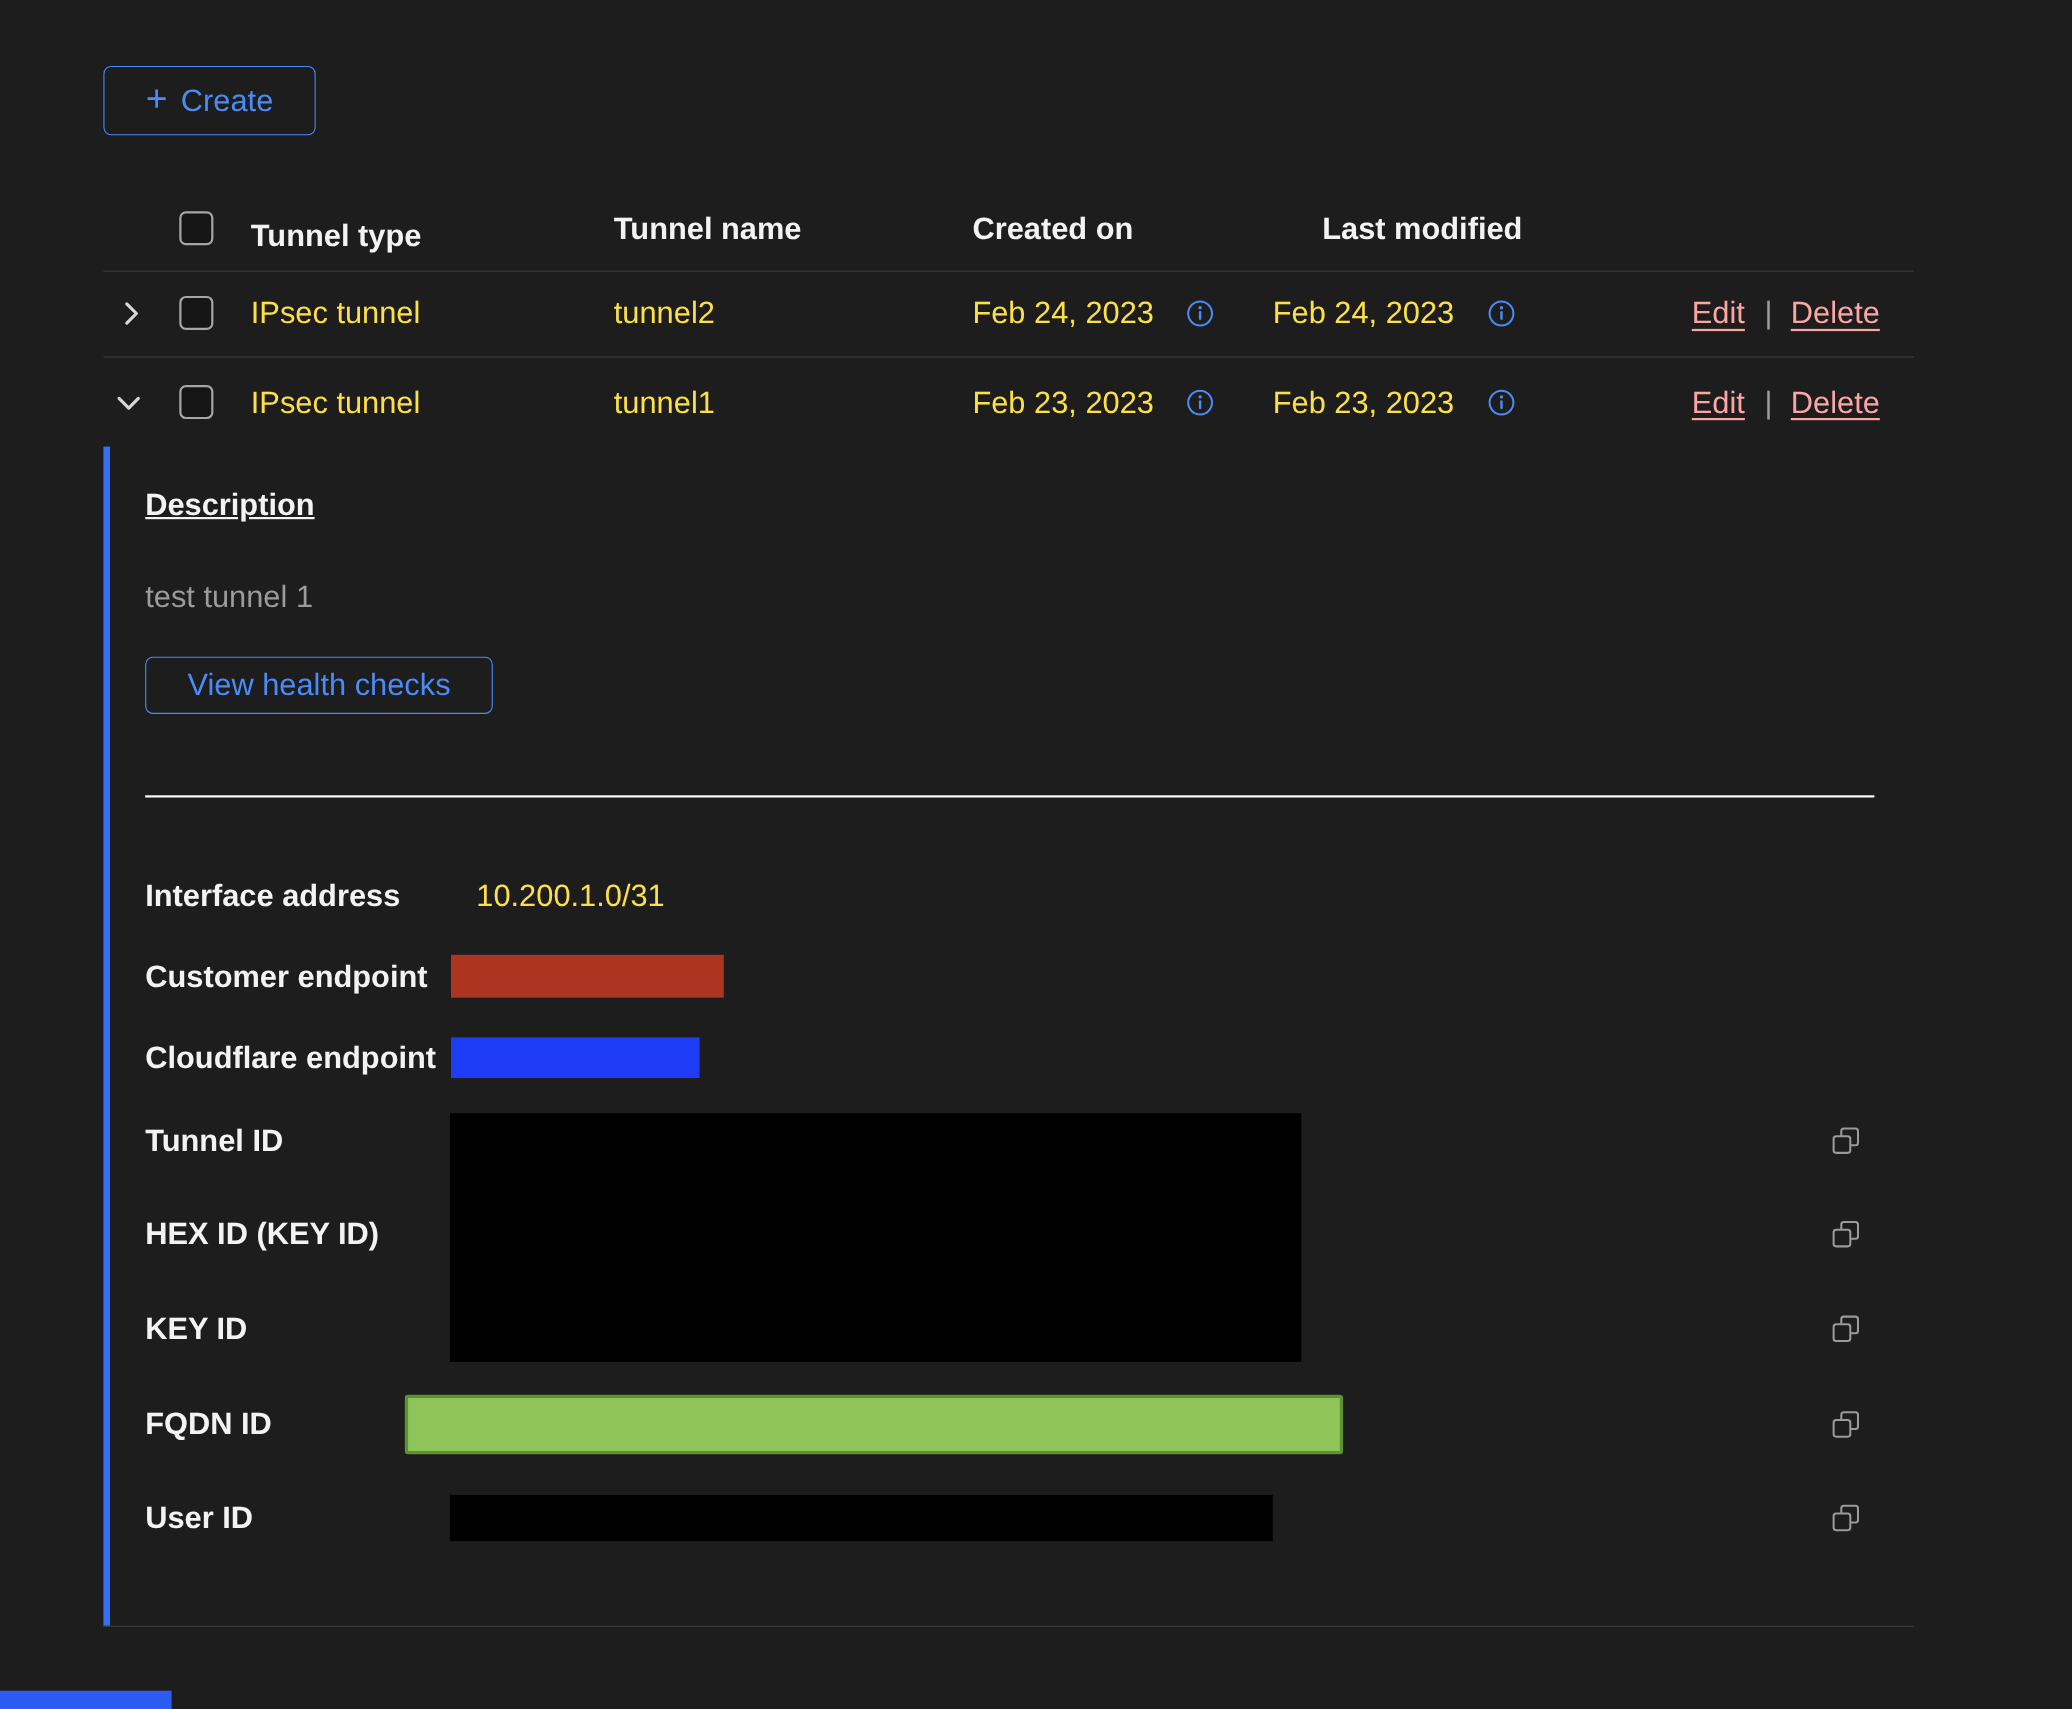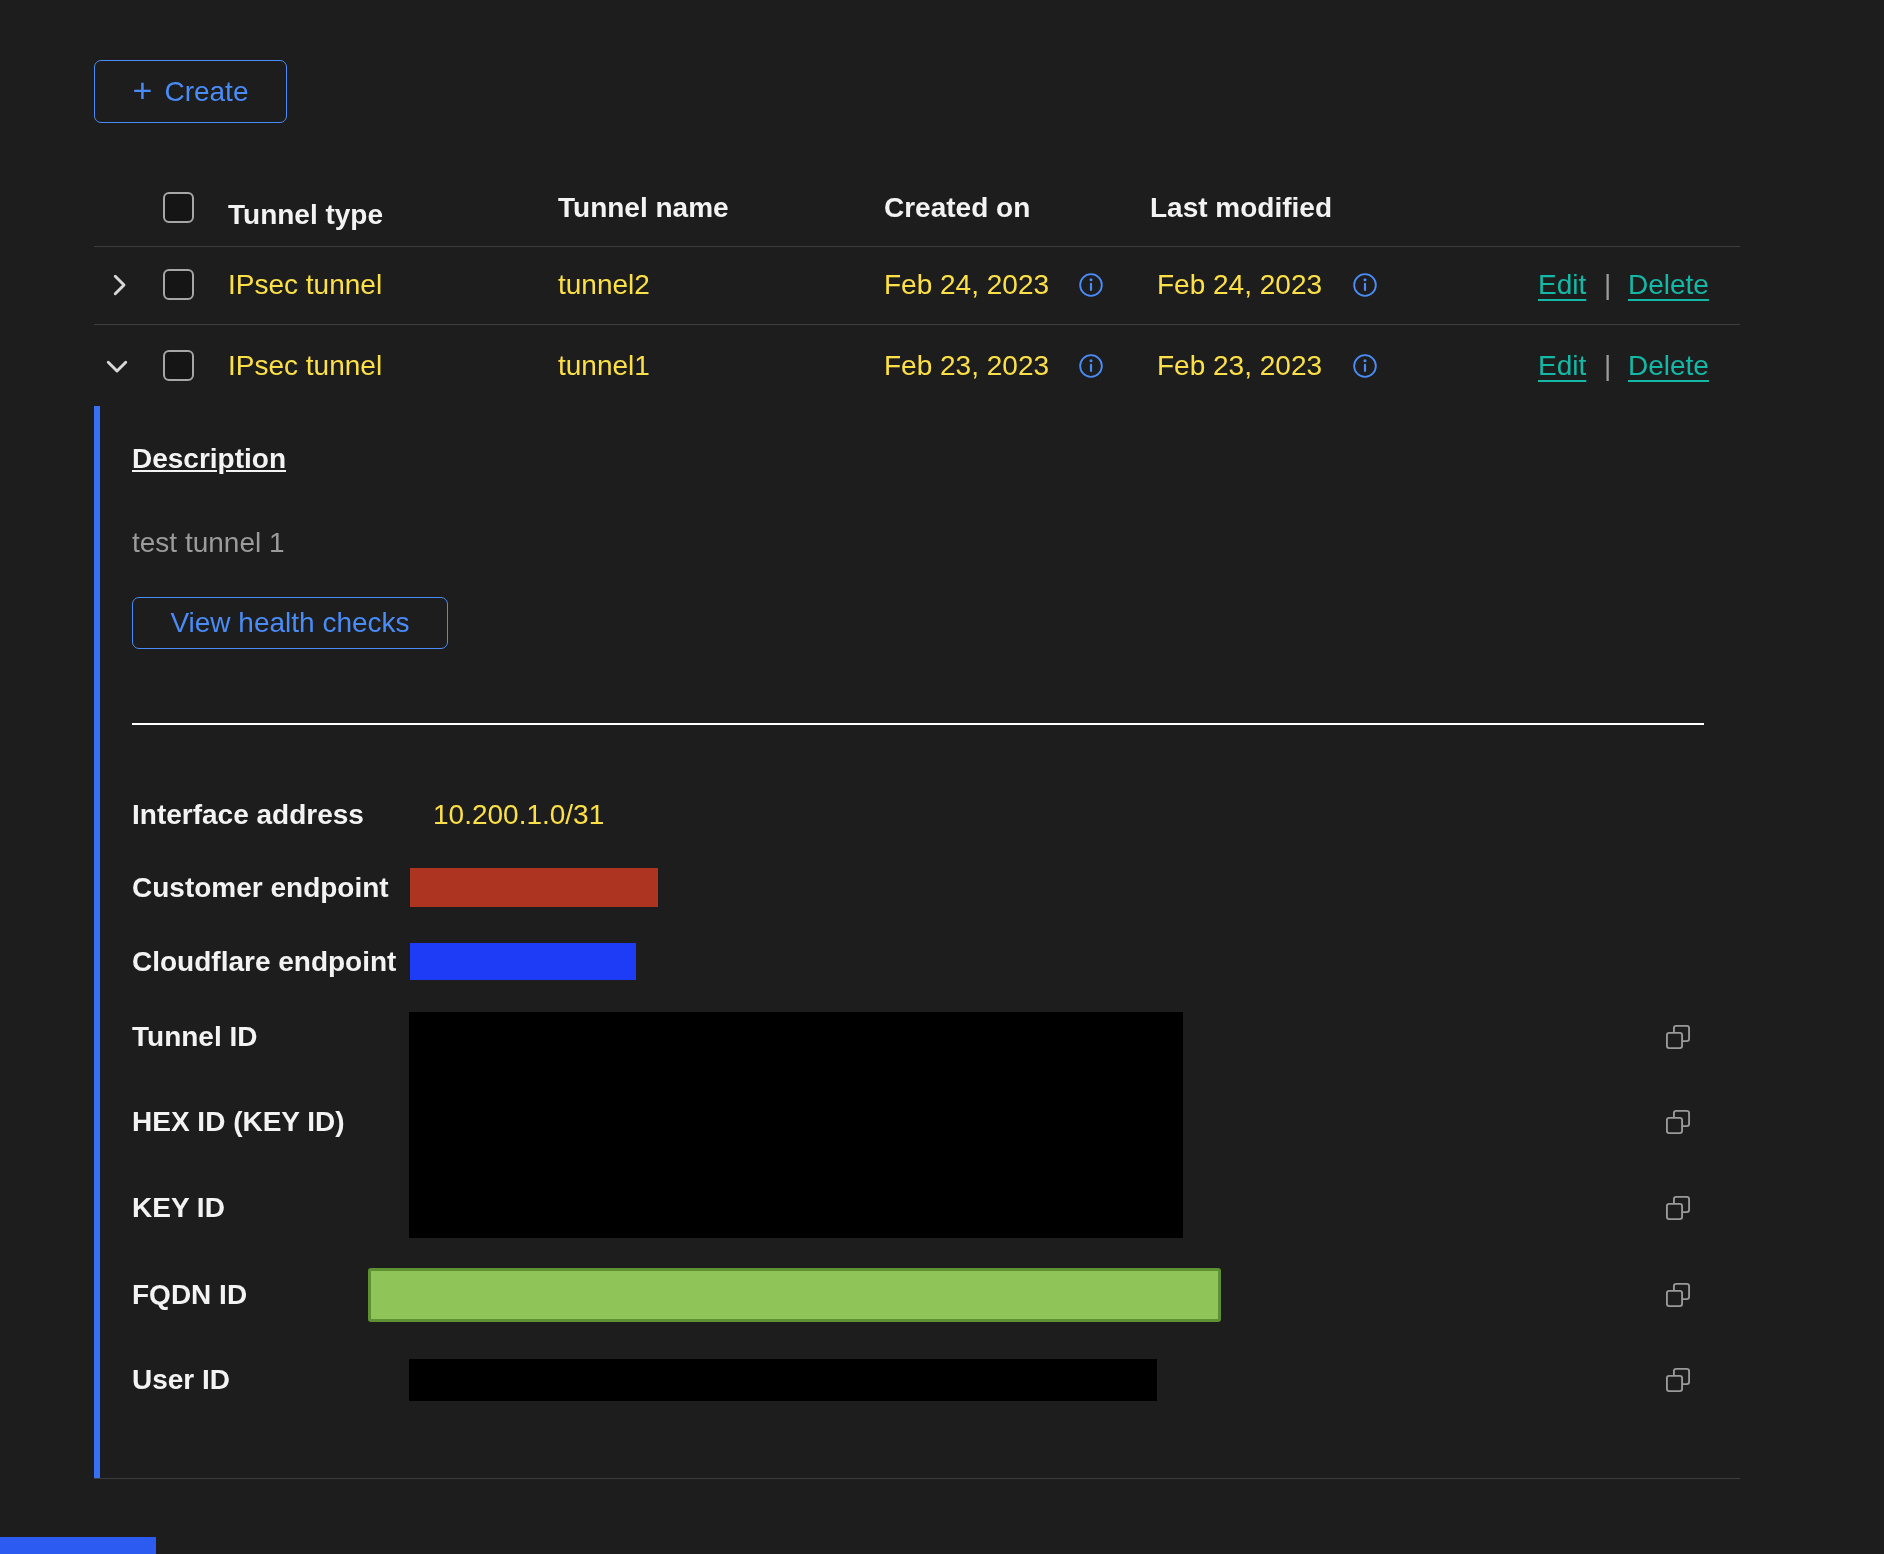--- a/index.html
+++ b/index.html
@@ -12,21 +12,21 @@
   .muted { color:#9b9b9b; }
   .hline { height:1px; background:#3d3d3d; }
   .btn-outline {
     display:flex; align-items:center; justify-content:center; gap:12px;
     border:1.5px solid #4a8cf7; border-radius:7px; color:#4a8cf7;
     font-size:28px; background:transparent; cursor:pointer; font-family:inherit;
     line-height:1;
   }
   .plus { font-size:34px; font-weight:400; margin-top:-3px; }
   .checkbox { width:31px; height:31px; border:2px solid #a6a6a6; border-radius:6px; background:#151515; cursor:pointer; }
-  .link { color:#14b8a6; text-decoration:underline; text-underline-offset:5px; cursor:pointer; }
+  .link { color:#fca5a5; text-decoration:underline; text-underline-offset:5px; cursor:pointer; }
   .icon { display:inline-flex; align-items:center; justify-content:center; }
   .vbar { width:6px; background:#3670f4; }
   .redact { position:absolute; }
   .redact-red { background:#ad3420; }
   .redact-blue { background:#1e3cf5; }
   .redact-black { background:#000000; }
   .redact-green { background:#8fc558; border:3px solid #5d9132; border-radius:3px; }
   .divider-white { background:#ffffff; height:2px; }
   .bottom-bar { background:#2b5bf0; }
 </style>
@@ -37,21 +37,21 @@
 
   <button class="abs btn-outline" style="left:94px;top:60px;width:193px;height:63px;">
     <span class="plus">+</span>
     <span>Create</span>
   </button>
 
   <div class="abs checkbox" style="left:163px;top:192px;"></div>
   <span class="abs txt bold" style="left:228px;top:198px;">Tunnel type</span>
   <span class="abs txt bold" style="left:558px;top:191px;">Tunnel name</span>
   <span class="abs txt bold" style="left:884px;top:191px;">Created on</span>
-  <span class="abs txt bold" style="left:1150px;top:191px;">Last modified</span>
+  <span class="abs txt bold" style="left:1202px;top:191px;">Last modified</span>
   <div class="abs hline" style="left:94px;top:246px;width:1646px;"></div>
 
   <span class="abs icon" style="left:104px;top:270px;">
     <svg width="30" height="30" viewBox="0 0 24 24">
         <polyline points="9,5 16,12 9,19" fill="none" stroke="#d8d8d8" stroke-width="2.3" stroke-linecap="round" stroke-linejoin="round"></polyline>
       </svg>
   </span>
   <div class="abs checkbox" style="left:163px;top:269px;"></div>
   <span class="abs txt" style="left:228px;top:268px;">IPsec tunnel</span>
   <span class="abs txt" style="left:558px;top:268px;">tunnel2</span>

